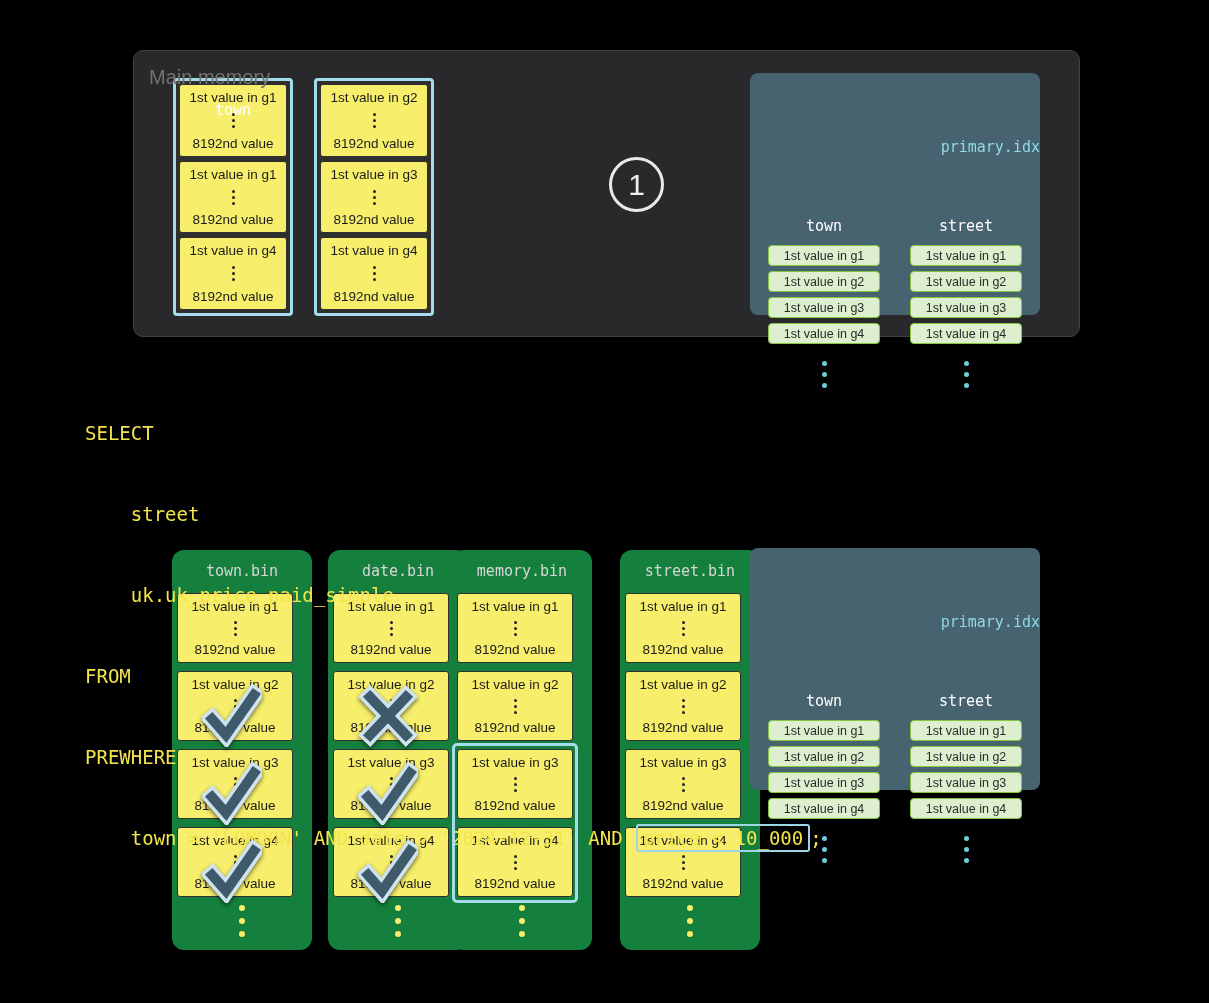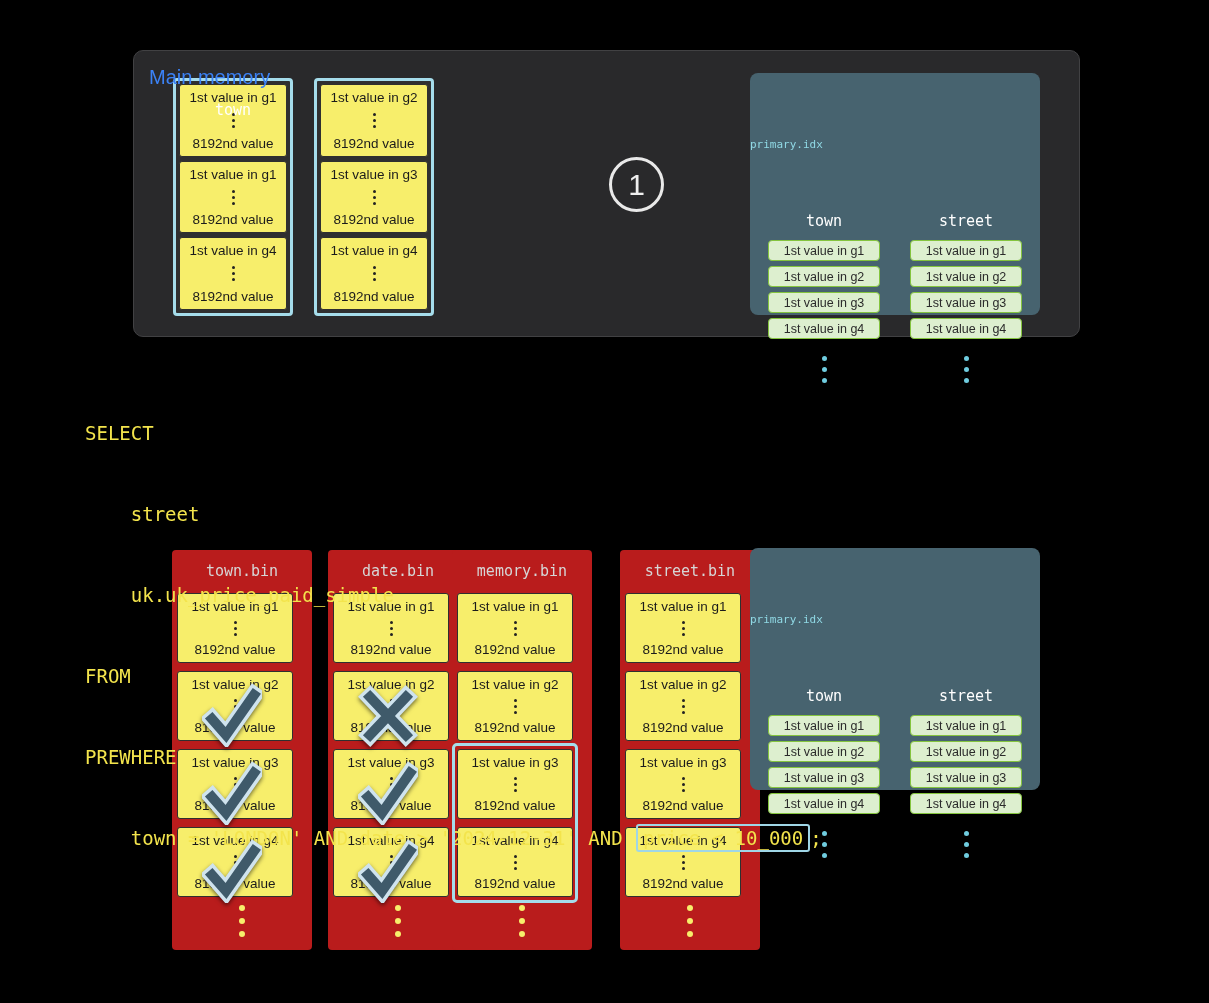--- a/index.html
+++ b/index.html
@@ -4,21 +4,21 @@
 <style>
   html,body{margin:0;padding:0;background:#000;}
   .stage{position:relative;width:1209px;height:1003px;background:#000;overflow:hidden;
          font-family:"Liberation Sans",sans-serif;}
   .abs{position:absolute;}
   .mono{font-family:"DejaVu Sans Mono",monospace;margin-top:45px;}
 
   
   .mm-panel{left:133px;top:50px;width:945px;height:285px;background:#29292b;
             border:1px solid #414143;border-radius:10px;}
-  .mm-label{left:149px;top:66px;font-size:20px;color:#3b82f6;z-index:4;}
+  .mm-label{left:149px;top:66px;font-size:20px;color:#737373;z-index:4;}
   .mm-town-label{left:193px;top:56px;width:80px;text-align:center;font-size:15px;color:#ffffff;z-index:5;}
   .mm-stack{top:78px;width:120px;height:238px;border:3px solid #a5dceb;border-radius:4px;
             background:#2f2f30;box-sizing:border-box;padding:3px;display:flex;
             flex-direction:column;gap:4px;z-index:2;}
   .mm-stack-1{left:173px;}
   .mm-stack-2{left:314px;}
   .mm-stack .granule{flex:1;}
 
   
   .granule{background:#f7ee6b;border:1px solid #2f2f2f;border-radius:3px;display:flex;
@@ -35,37 +35,37 @@
   
   .step-circle{left:609px;top:157px;width:55px;height:55px;border:3px solid #e9e9e9;
                border-radius:50%;box-sizing:border-box;display:flex;align-items:center;
                justify-content:center;font-size:30px;color:#efefef;z-index:2;}
 
   
   .pidx{width:290px;height:242px;background:#47636f;border-radius:8px;box-sizing:border-box;
         padding-top:20px;}
   .pidx-top{left:750px;top:73px;}
   .pidx-bottom{left:750px;top:548px;}
-  .pidx-title{text-align:left;font-size:11px;color:#90d9e5;margin-bottom:16px;}
+  .pidx-title{text-align:right;font-size:15px;color:#90d9e5;margin-bottom:16px;}
   .pidx-cols{display:flex;justify-content:center;gap:24px;}
   .pidx-col{display:flex;flex-direction:column;align-items:center;width:118px;}
   .pidx-header{font-size:15px;color:#ffffff;margin-bottom:10px;}
   .pill{width:110px;height:19px;margin-bottom:5px;background:#ddefcf;border:1.5px solid #84c43e;
         border-radius:4px;box-sizing:content-box;display:flex;align-items:center;
         justify-content:center;font-size:12.5px;color:#2a2a2a;white-space:nowrap;}
   .pidx-dots{margin-top:12px;}
 
   
   .sql{left:85px;top:366px;font-family:"DejaVu Sans Mono",monospace;font-size:19px;
        line-height:27px;color:#f3e44c;white-space:pre;z-index:2;}
   .sql-line{height:27px;}
   .sql-box{border:2px solid #9fd6e6;border-radius:3px;padding:1px 5px;margin-left:2px;}
 
   
-  .bin{top:550px;width:140px;height:400px;background:#b91c1c;border-radius:4px;}
+  .bin{top:550px;width:140px;height:400px;background:#15803d;border-radius:12px;}
   .bin-town{left:172px;}  .bin-date{left:328px;}  .bin-price{left:452px;}  .bin-street{left:620px;}
   .bin-title{text-align:center;margin-top:12px;font-size:15px;color:#d6d6d6;}
   .bin-blocks{position:absolute;left:5px;top:43px;width:116px;}
   .bin-blocks .granule{height:70px;margin-bottom:8px;}
   .bin-dots{position:absolute;left:0;right:0;top:355px;display:flex;flex-direction:column;align-items:center;}
 
   
   .mark{position:absolute;left:30px;width:60px;height:64px;z-index:3;
         filter:drop-shadow(0 2px 2px rgba(0,0,0,.55));}
   .mark-r1{top:133px;} .mark-r2{top:211px;} .mark-r3{top:289px;}

